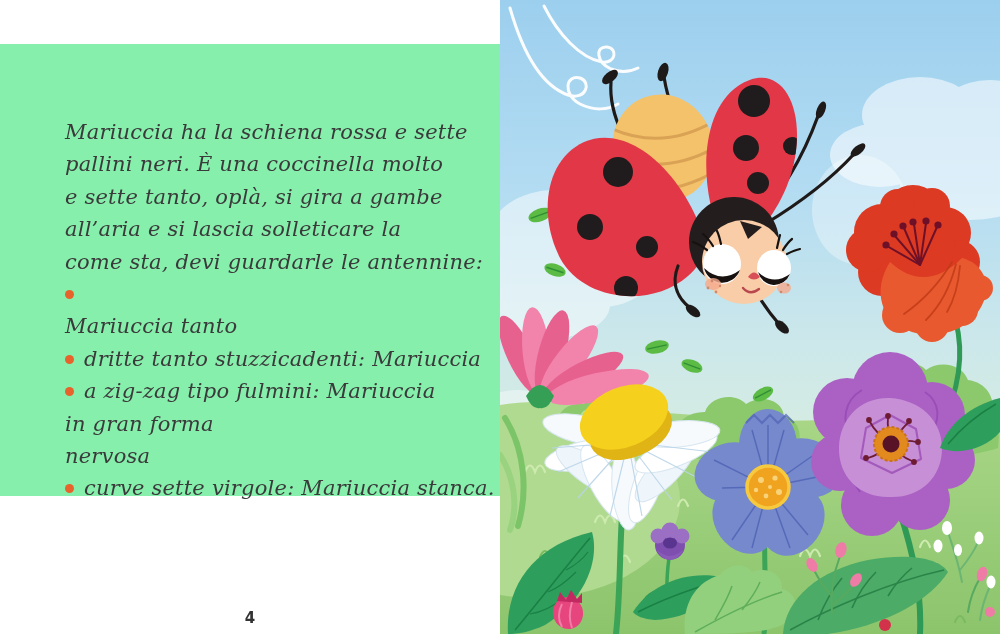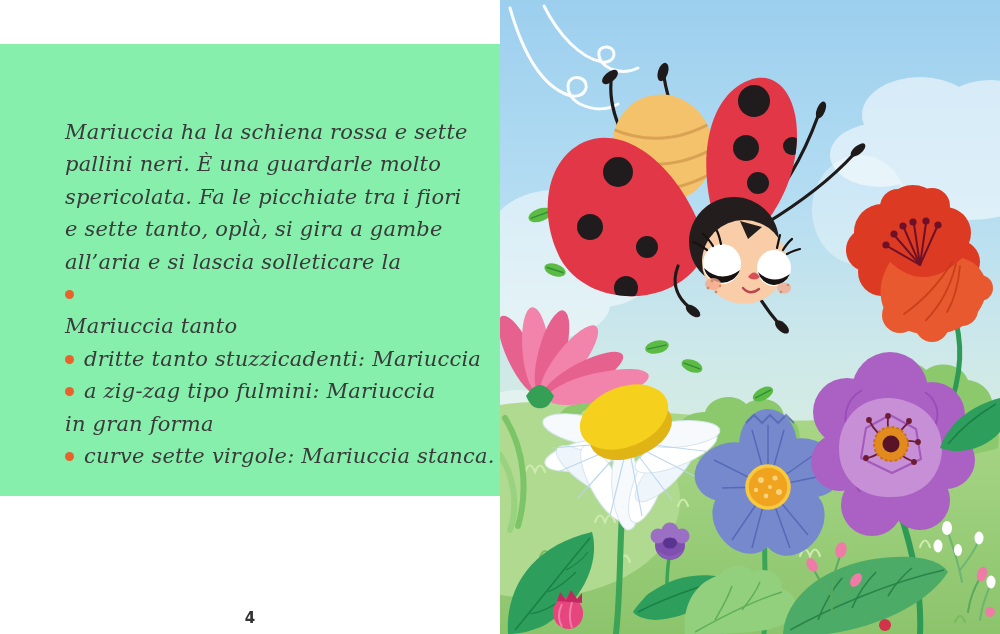--- a/index.html
+++ b/index.html
@@ -17,29 +17,30 @@
   svg{display:block;}
 </style>
 </head>
 <body>
 
 <div class="book">
 
   <div class="page-left">
     <div class="text-block">
       <p class="line">Mariuccia ha la schiena rossa e sette</p>
-      <p class="line">pallini neri. È una guardarle molto</p>
-      <p class="line">spericolata. Fa le picchiate tra i fiori</p>
+      <p class="line">pallini neri. È una coccinella molto</p>
       <p class="line">e sette tanto, oplà, si gira a gambe</p>
       <p class="line">all’aria e si lascia solleticare la</p>
+      <p class="line">come sta, devi guardarle le antennine:</p>
       <p class="line"><span class="dot"></span></p>
       <p class="line">Mariuccia tanto</p>
       <p class="line"><span class="dot"></span><span>dritte tanto stuzzicadenti: Mariuccia</span></p>
       <p class="line"><span class="dot"></span><span>a zig-zag tipo fulmini: Mariuccia</span></p>
       <p class="line">in gran forma</p>
+      <p class="line">nervosa</p>
       <p class="line"><span class="dot"></span><span>curve sette virgole: Mariuccia stanca.</span></p>
     </div>
     <div class="page-number">4</div>
   </div>
 
   <div class="page-right">
   <svg width="500" height="634" viewBox="0 0 500 634">
     <defs>
       <linearGradient id="sky" x1="0" y1="0" x2="0" y2="1">
         <stop offset="0" stop-color="#9ccfee"></stop>

